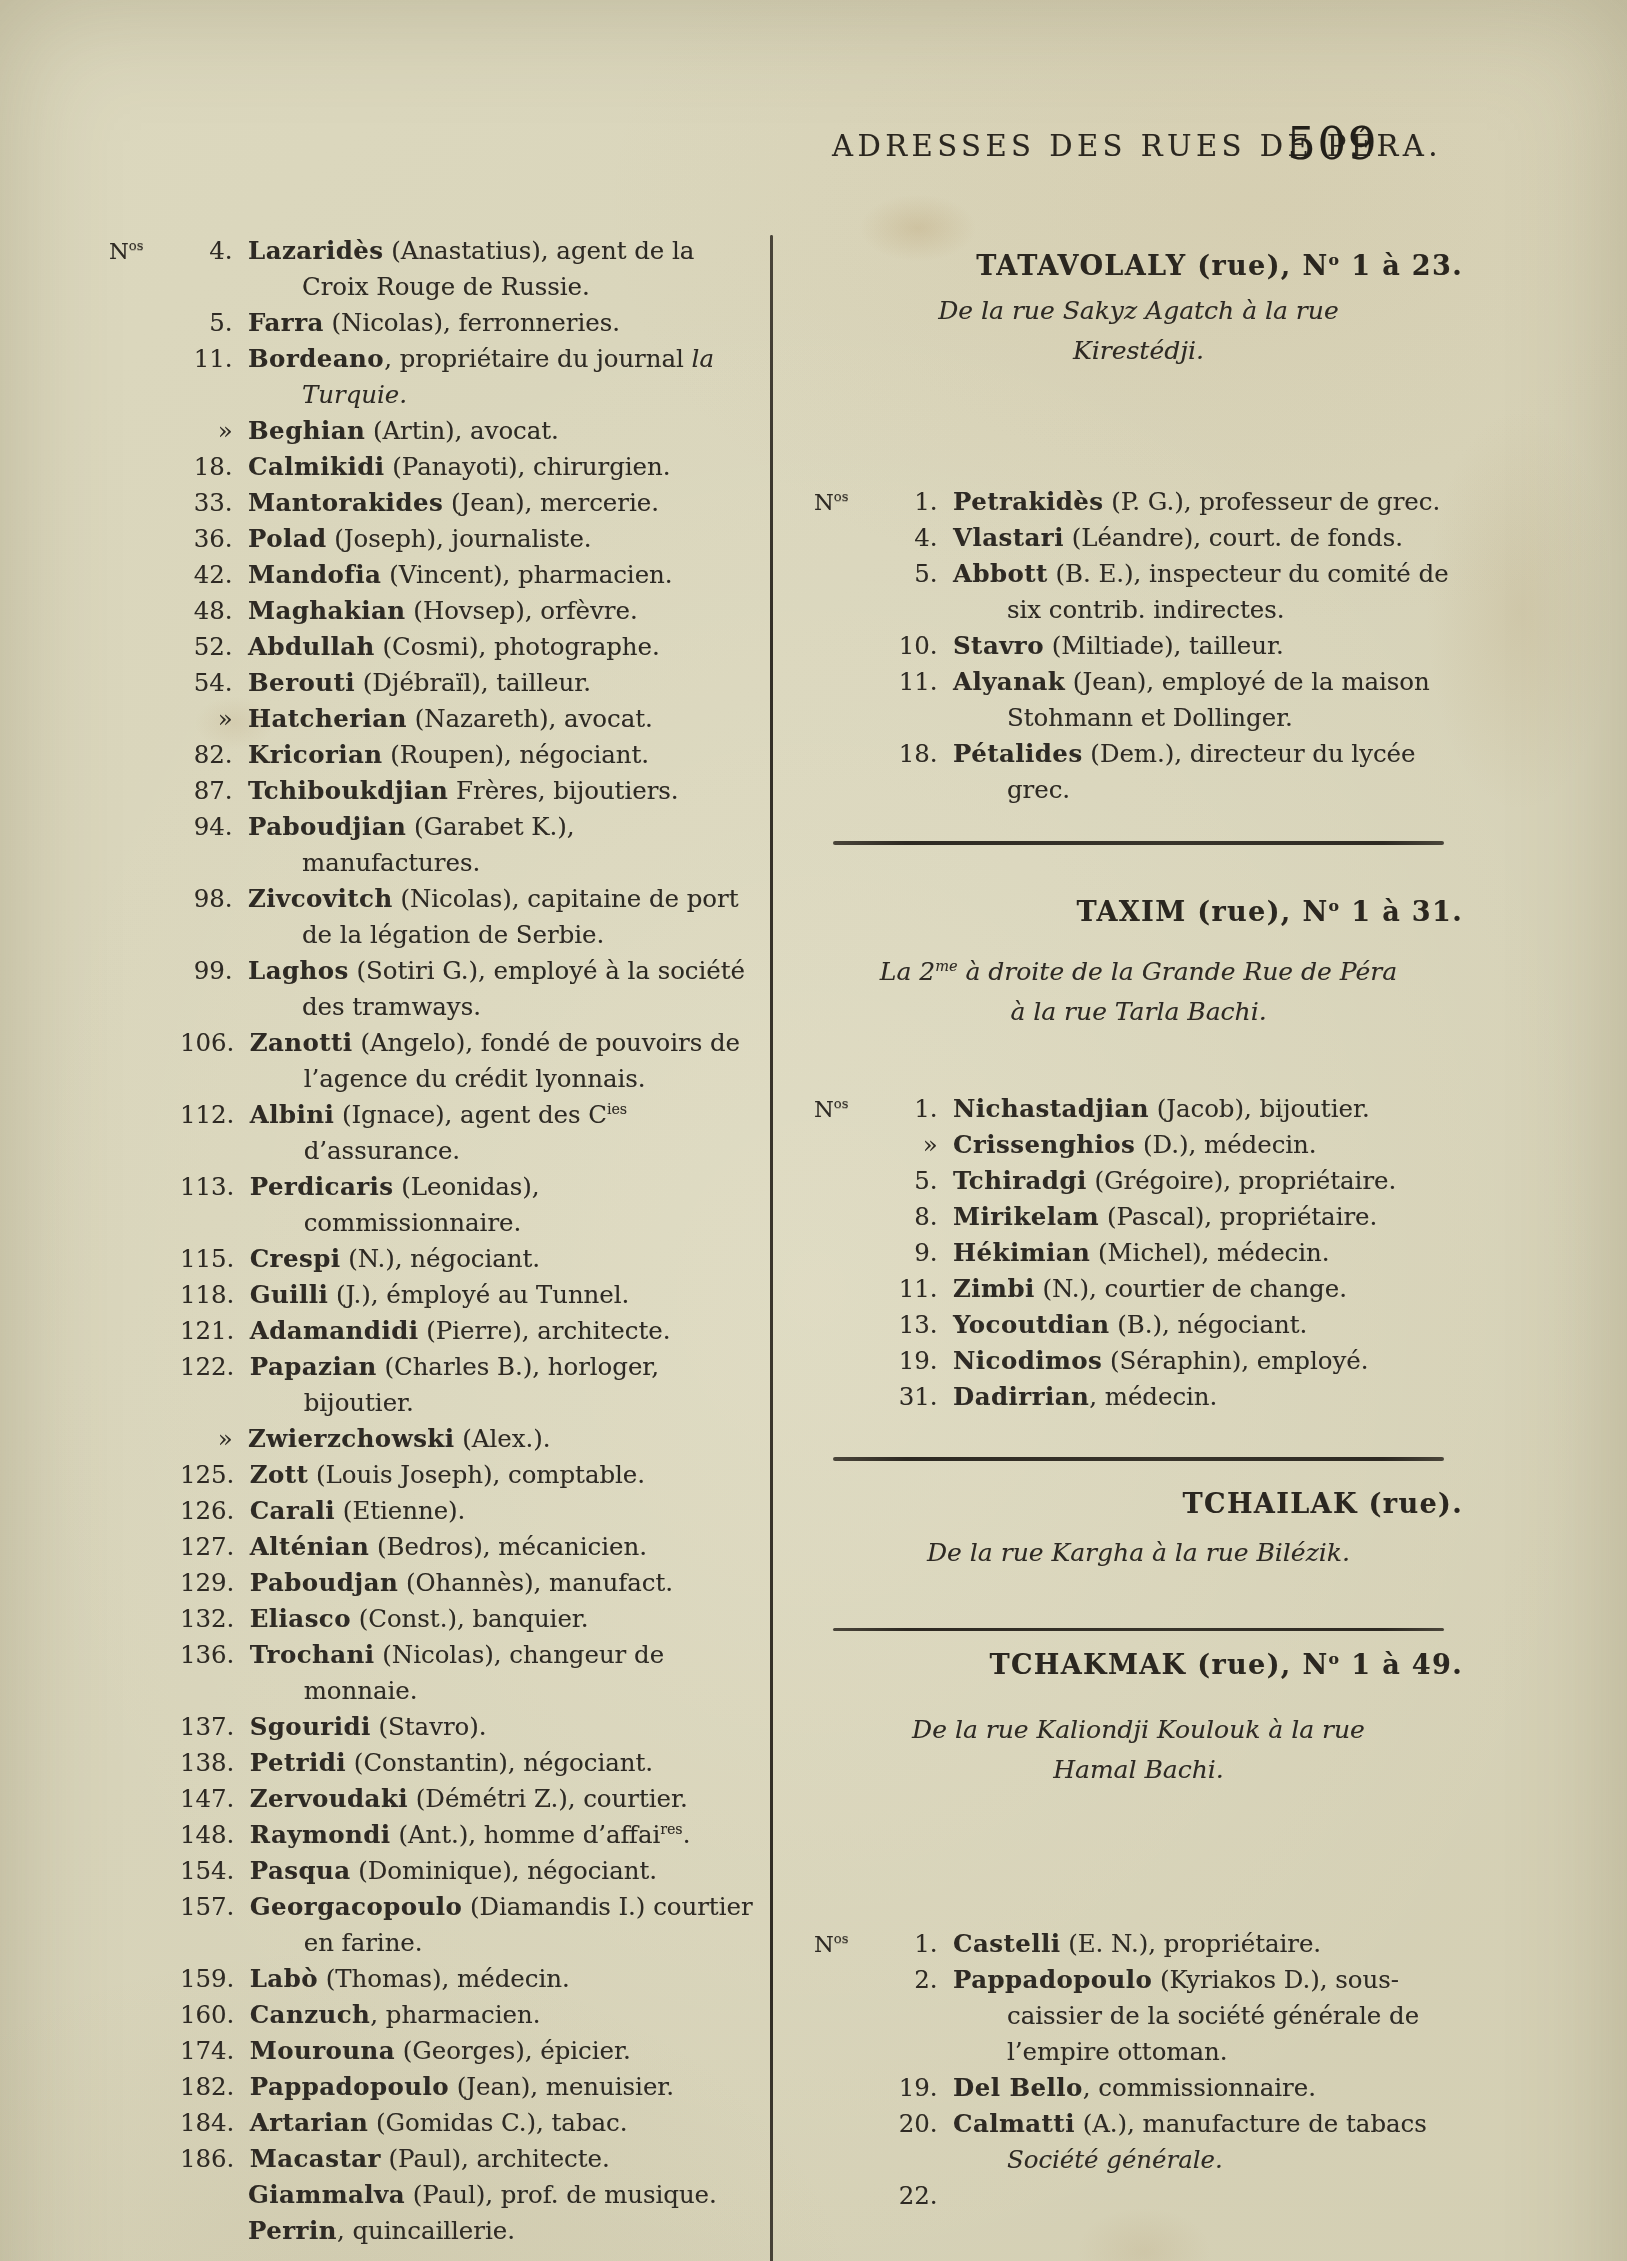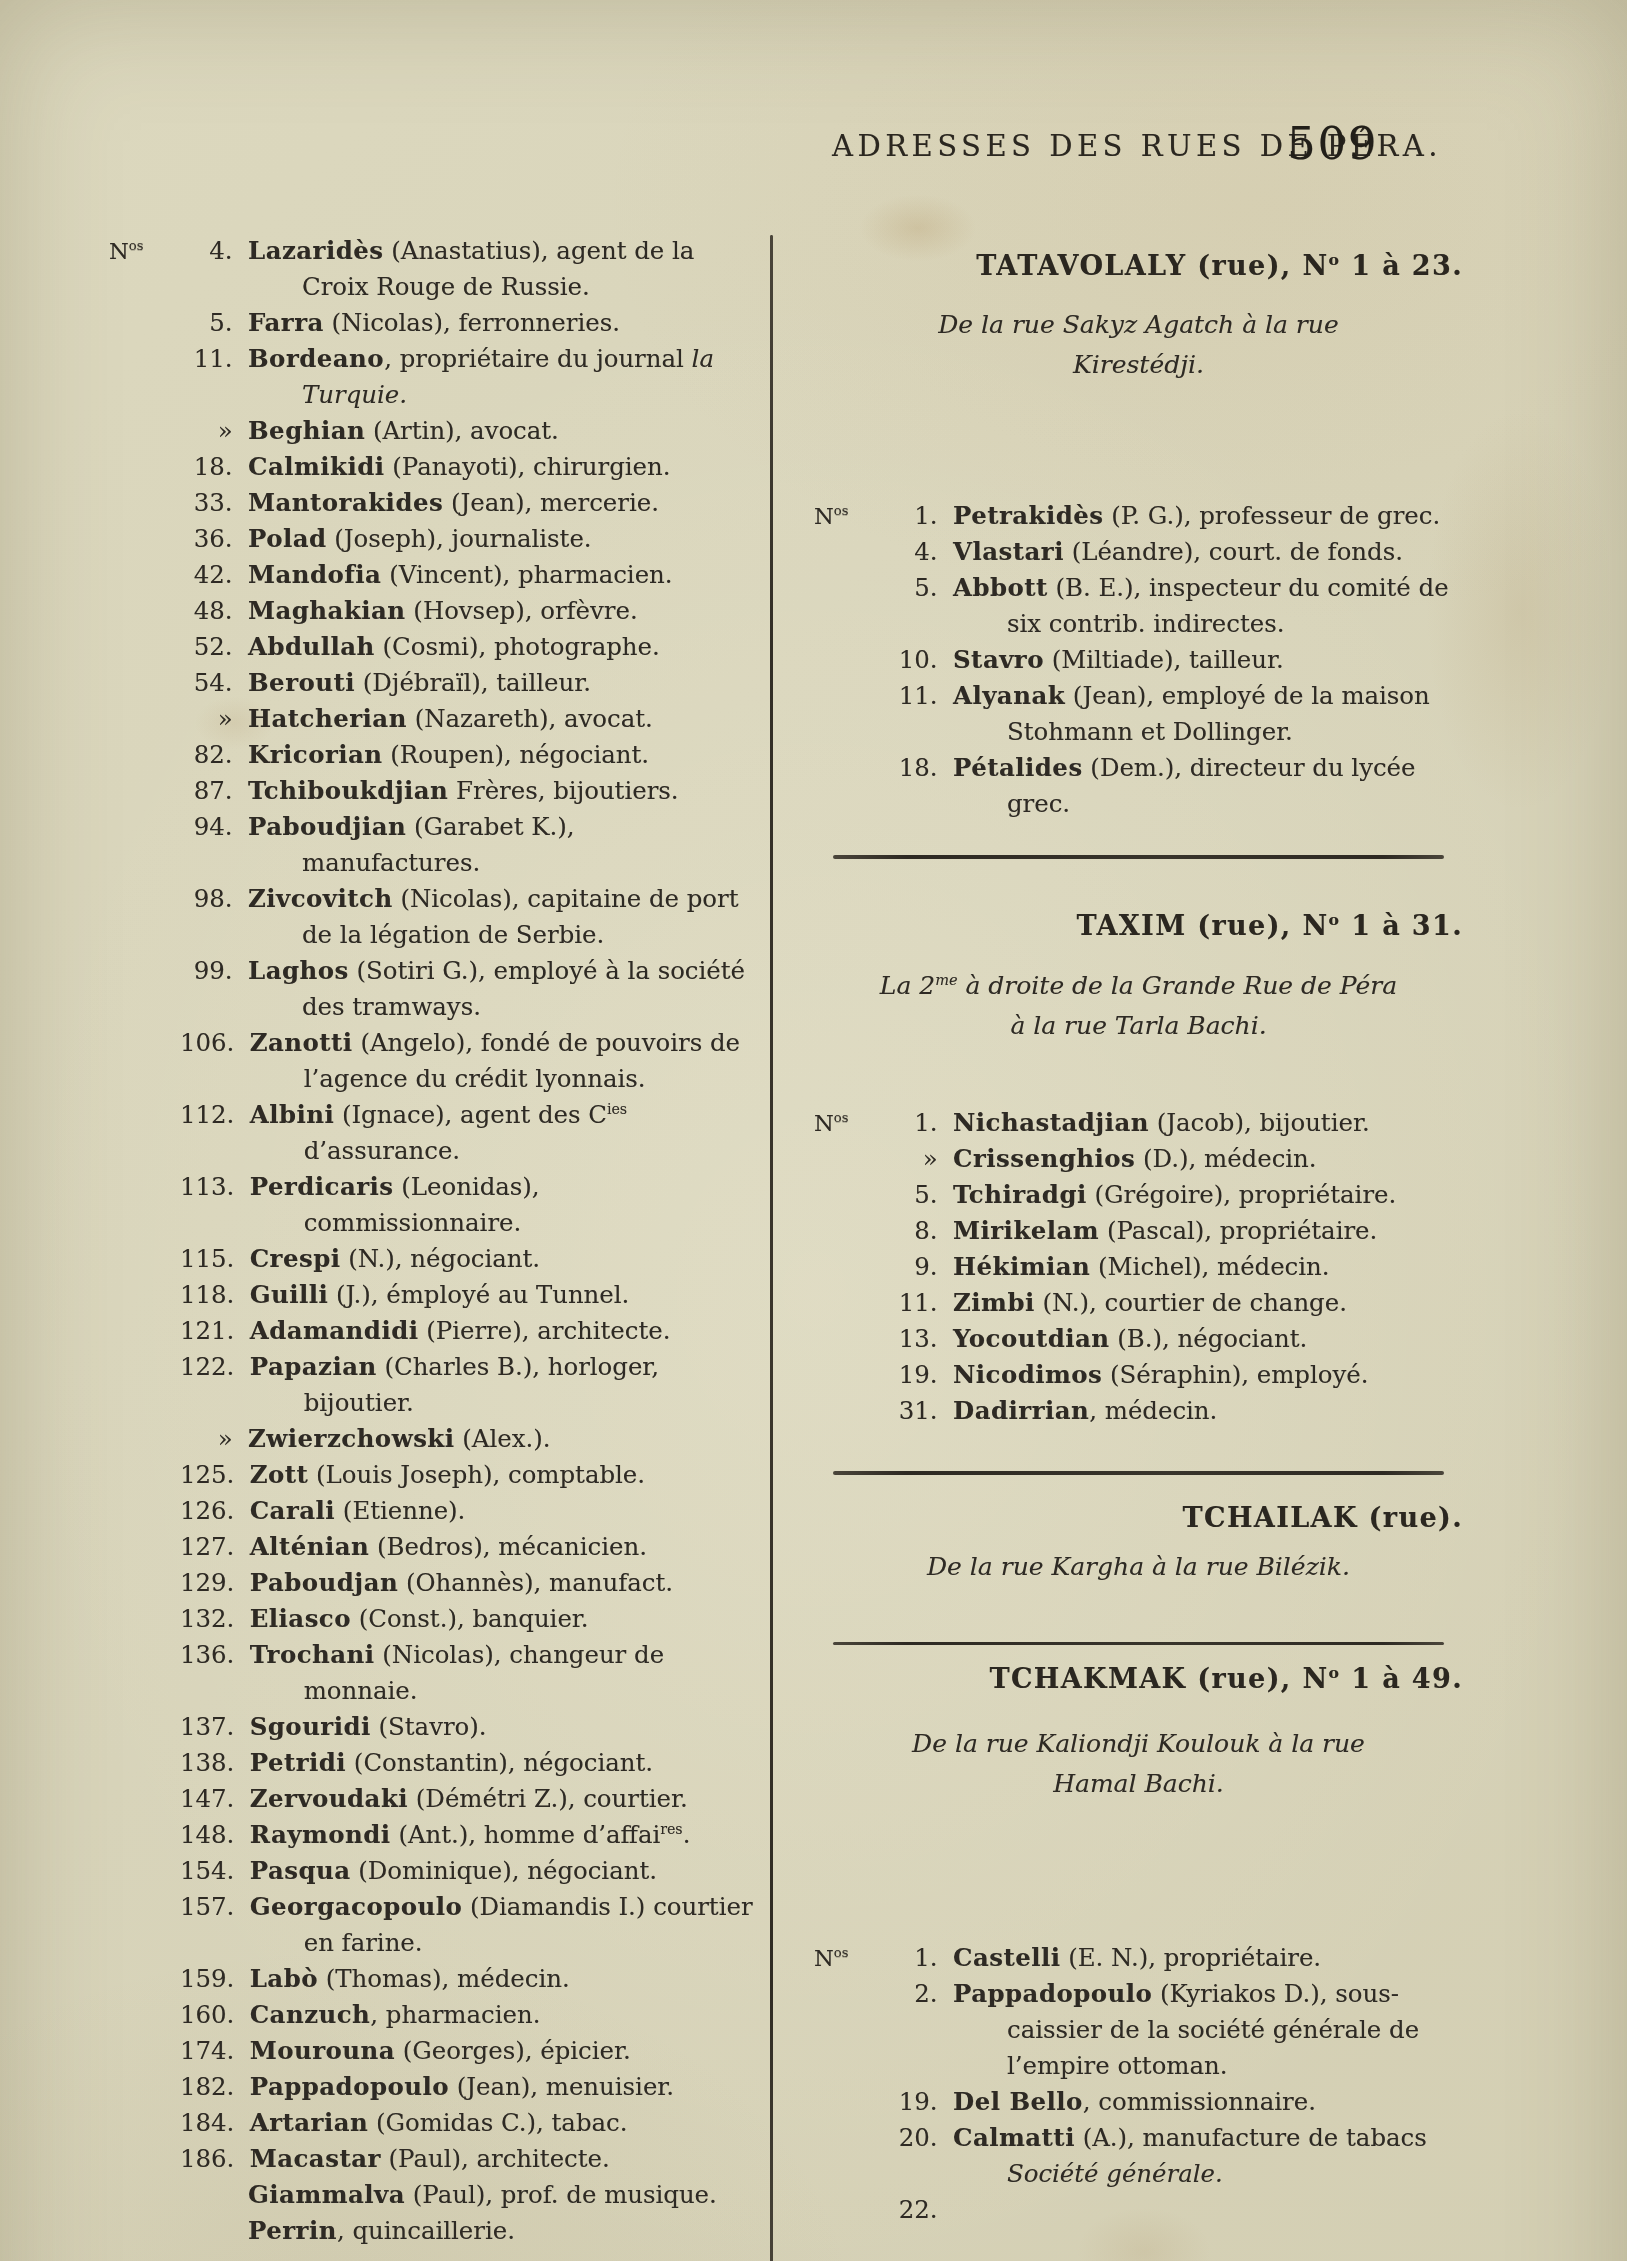--- a/index.html
+++ b/index.html
@@ -57,21 +57,21 @@
   .street-sub{
     text-align:center;font-style:italic;font-size:25px;line-height:40px;
     text-shadow:0.2px 0.4px 0.3px rgba(46,42,36,0.30);
   }
   .rule{height:3.6px;background:linear-gradient(90deg,#4a453a,#2d2922 12%,#38342b 55%,#2d2922 90%,#4a453a);margin:0 auto;width:94%;border-radius:2.3px;}
 
   
   .lc-entries{margin-top:12.7px;}
 
   .rc-title-1{margin-top:29px;}
-  .rc-sub-1{margin-top:22px;}
+  .rc-sub-1{margin-top:8px;}
   .rc-entries-1{margin-top:113px;}
   .rc-rule-1{margin-top:33px;}
   .rc-title-2{margin-top:50px;}
   .rc-sub-2{margin-top:23.5px;}
   .rc-entries-2{margin-top:59px;}
   .rc-rule-2{margin-top:42px;}
   .rc-title-3{margin-top:26px;}
   .rc-sub-3{margin-top:12px;}
   .rc-rule-3{margin-top:55px;}
   .rc-title-4{margin-top:17px;}

